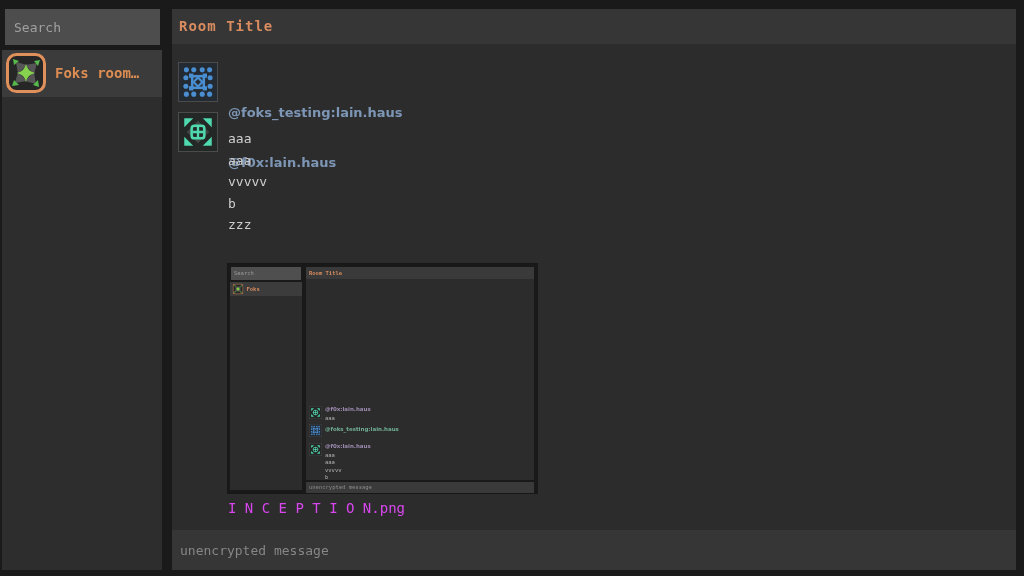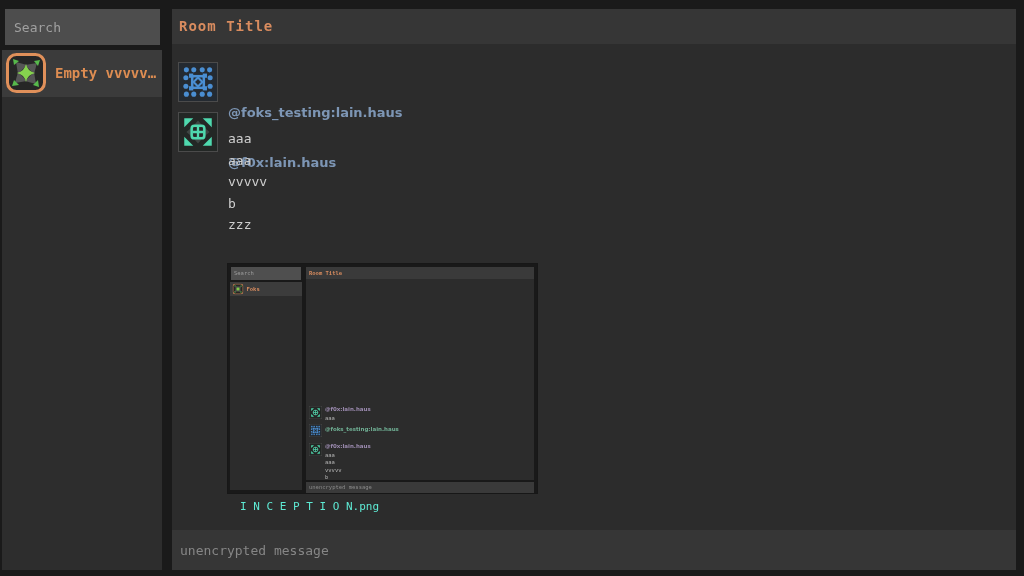--- a/index.html
+++ b/index.html
@@ -27,21 +27,21 @@
       background:#363636;border:none;outline:none;color:#c0c0c0;
       font-family:"DejaVu Sans Mono",monospace;font-size:13px;padding:0 0 0 8px;}
   .composer-input::placeholder{color:#868686;}
 
   
   .avatar{border:1px solid #4b4b4b;background:#222;display:block;}
   .msg-avatar{position:absolute;left:6px;}
   .sender{position:absolute;left:56px;font-size:13px;font-weight:bold;color:#7d96b5;
       font-family:"DejaVu Sans","Liberation Sans",sans-serif;cursor:pointer;}
   .msg-lines{position:absolute;left:56px;font-size:13px;line-height:21.5px;color:#cfcfcf;}
-  .caption{position:absolute;left:68px;top:456px;font-size:11px;color:#5eead4;}
+  .caption{position:absolute;left:56px;top:456px;font-size:14px;color:#d946ef;}
 
   
   .attachment-image{position:absolute;left:56px;top:220px;width:309px;height:229px;overflow:hidden;
       outline:1px solid #171717;background:#191919;cursor:pointer;}
   .mini{width:618px;height:458px;transform:scale(.5);transform-origin:0 0;position:relative;
       background:#191919;font-family:"DejaVu Sans Mono",monospace;}
   .mini-search{position:absolute;left:6px;top:6px;width:140px;height:26px;background:#4f4f4f;
       color:#9c9c9c;font-size:11px;line-height:26px;padding-left:6px;box-sizing:border-box;}
   .mini-sidebar{position:absolute;left:4px;top:36px;width:144px;height:416px;background:#2c2c2c;}
   .mini-room{position:absolute;left:0;top:0;width:100%;height:28px;background:#3c3c3c;}
@@ -125,21 +125,21 @@
 
 <div class="app">
 
   <aside>
     <input class="search-input" type="text" placeholder="Search" style="">
     <div class="room-list">
       <div class="room-item">
         <svg class="avatar" width="40" height="40" style="border:none;background:transparent">
             <use href="#room-av"></use>
           </svg>
-        <span class="room-name mono">Empty vvvvv…</span>
+        <span class="room-name mono">Foks room…</span>
       </div>
     </div>
   </aside>
 
   <main>
     <header class="main-header">
       <span class="title">Room Title</span>
     </header>
 
     <div class="timeline">

